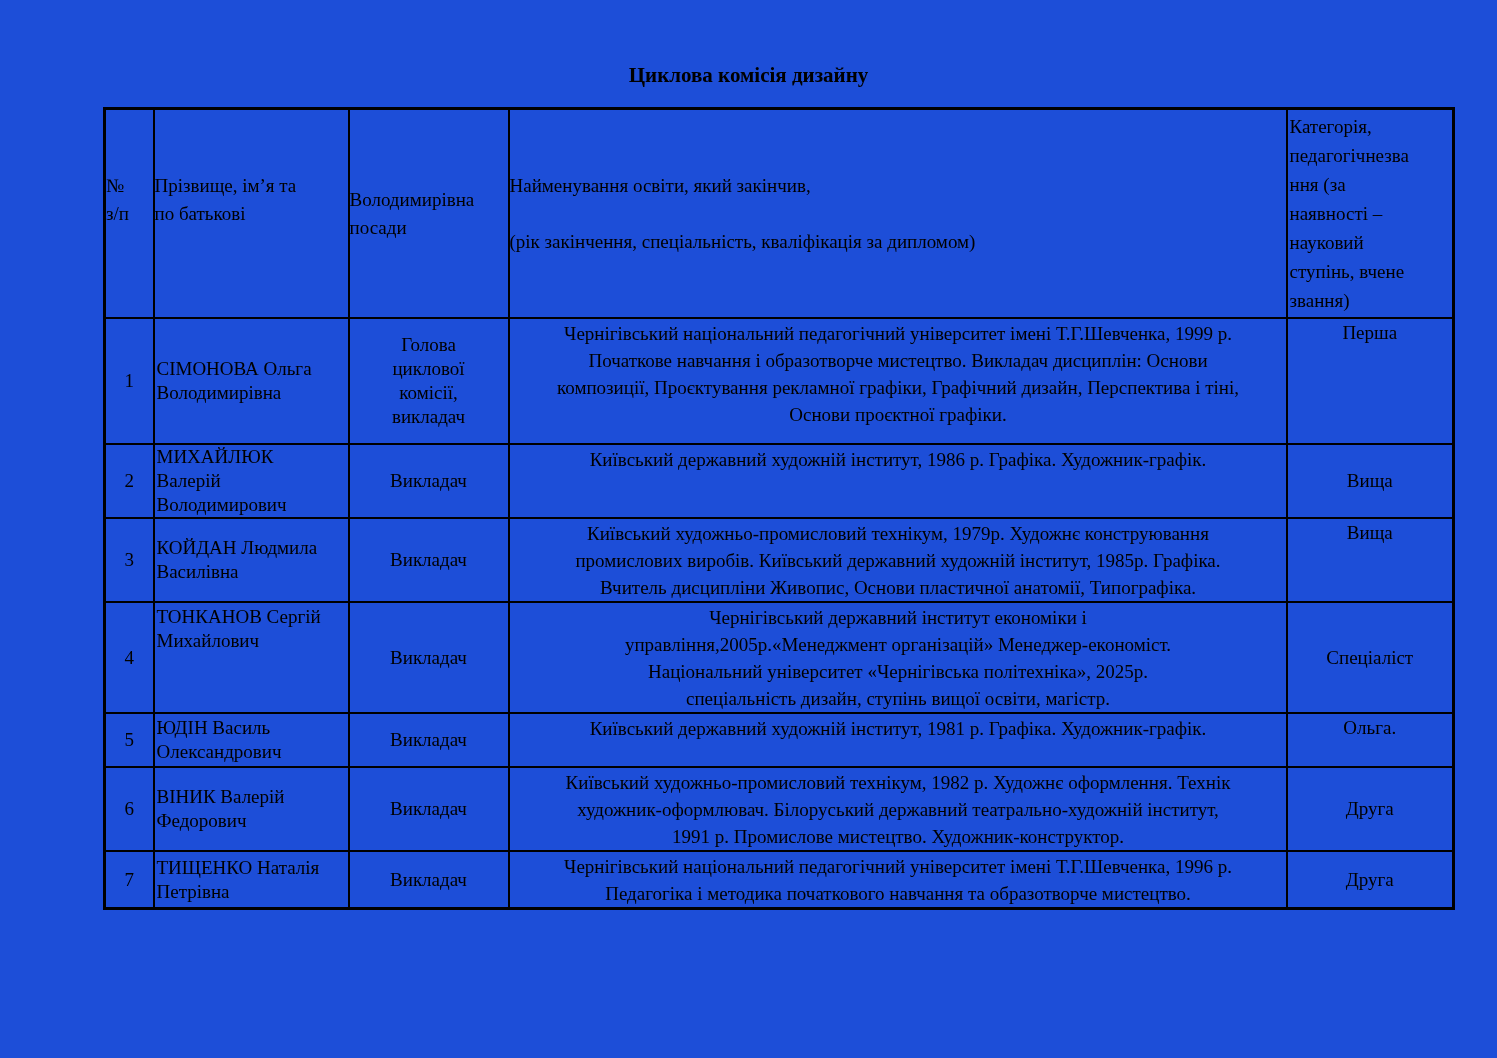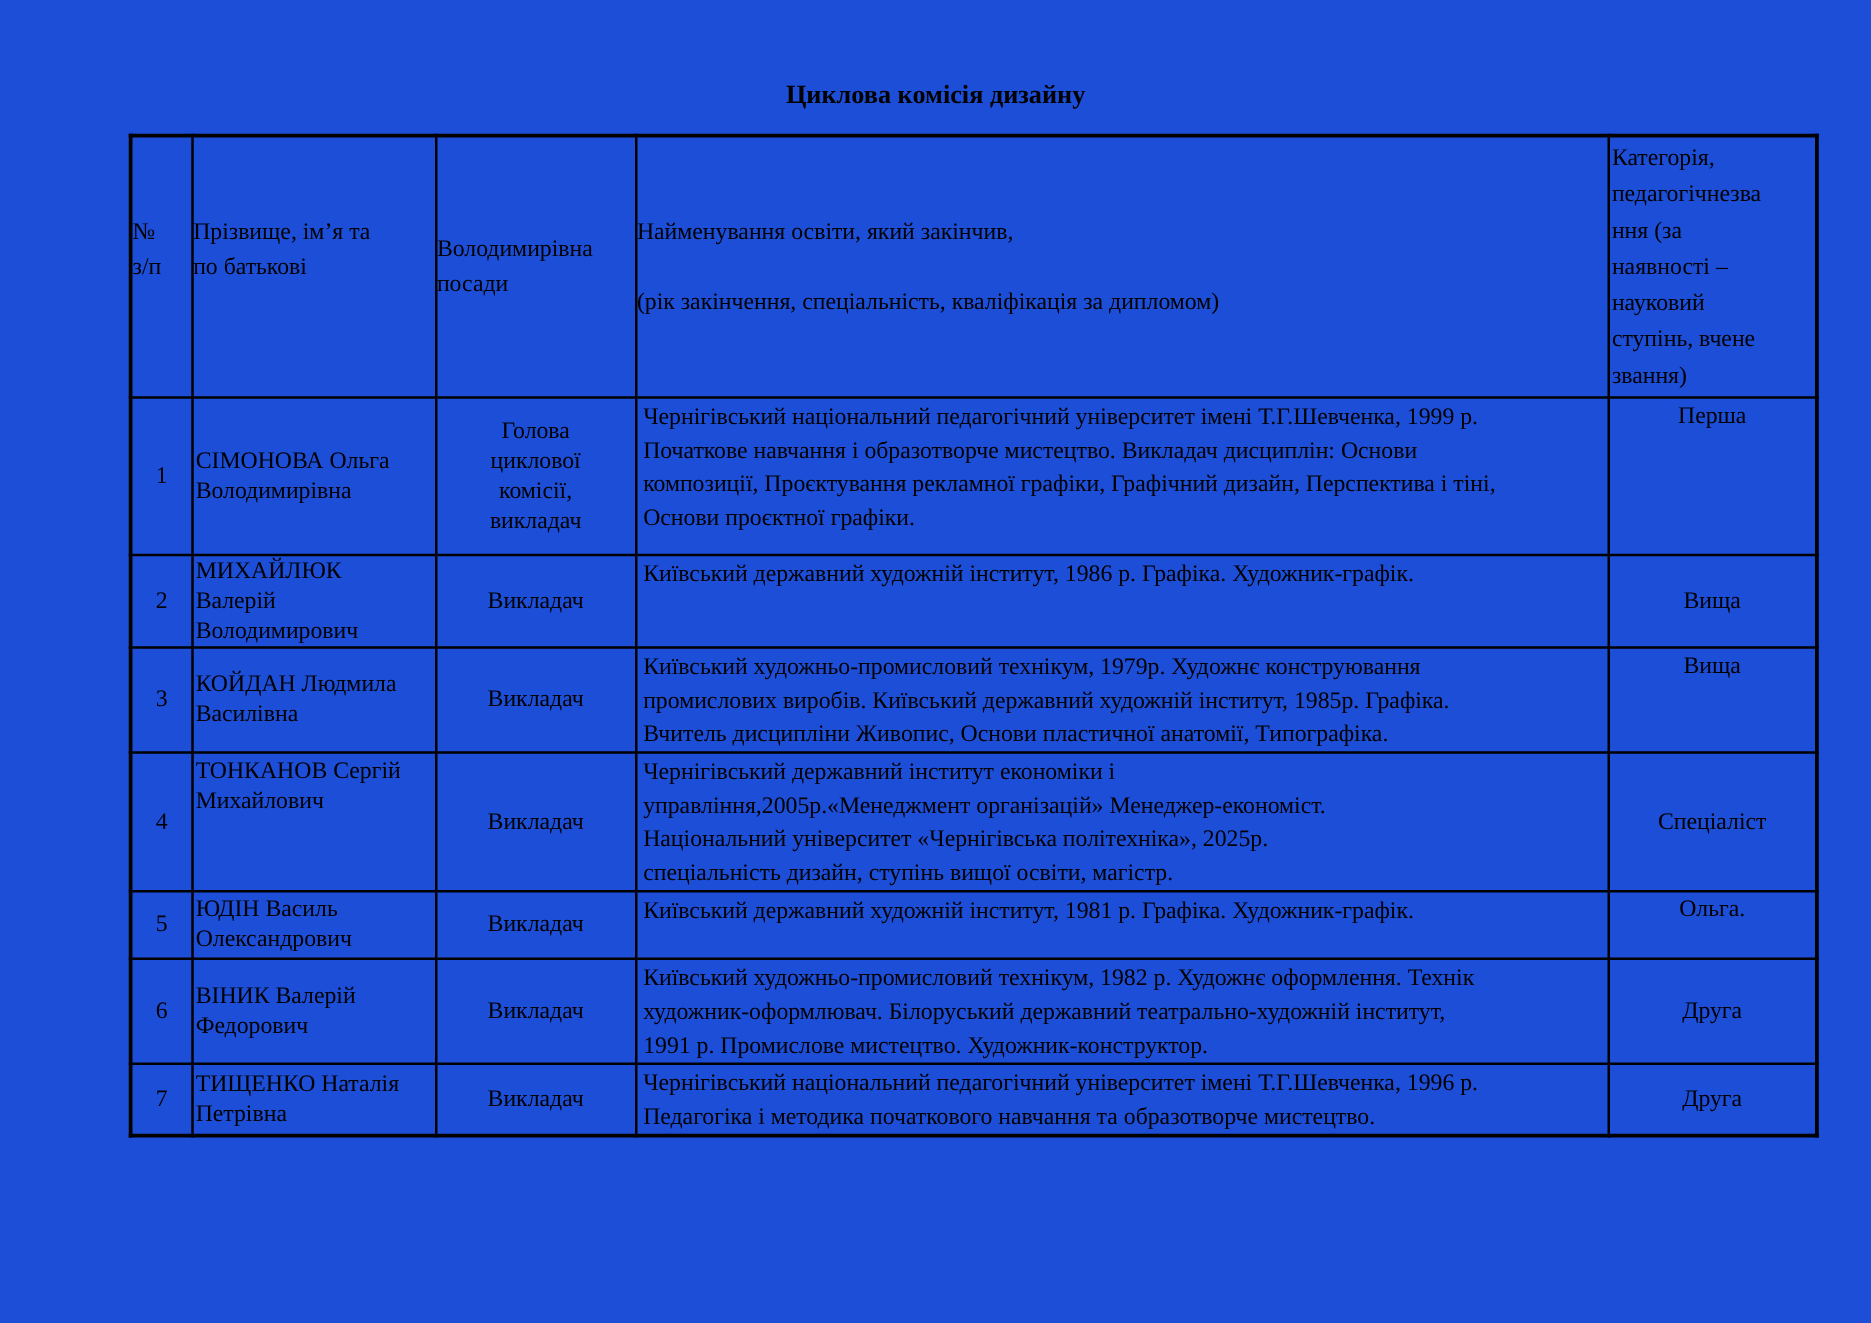--- a/index.html
+++ b/index.html
@@ -82,21 +82,21 @@
     padding: 0 2px;
   }
   td.pos {
     text-align: center;
     white-space: pre-line;
     line-height: 24px;
     padding: 14px 2px;
   }
   td.edu {
     vertical-align: top;
-    text-align: left;
+    text-align: center;
     white-space: pre-line;
     line-height: 27px;
     padding: 1px 4px 0 5px;
   }
   td.cat {
     text-align: center;
     white-space: pre-line;
     line-height: 24px;
     padding: 0 2px;
   }

